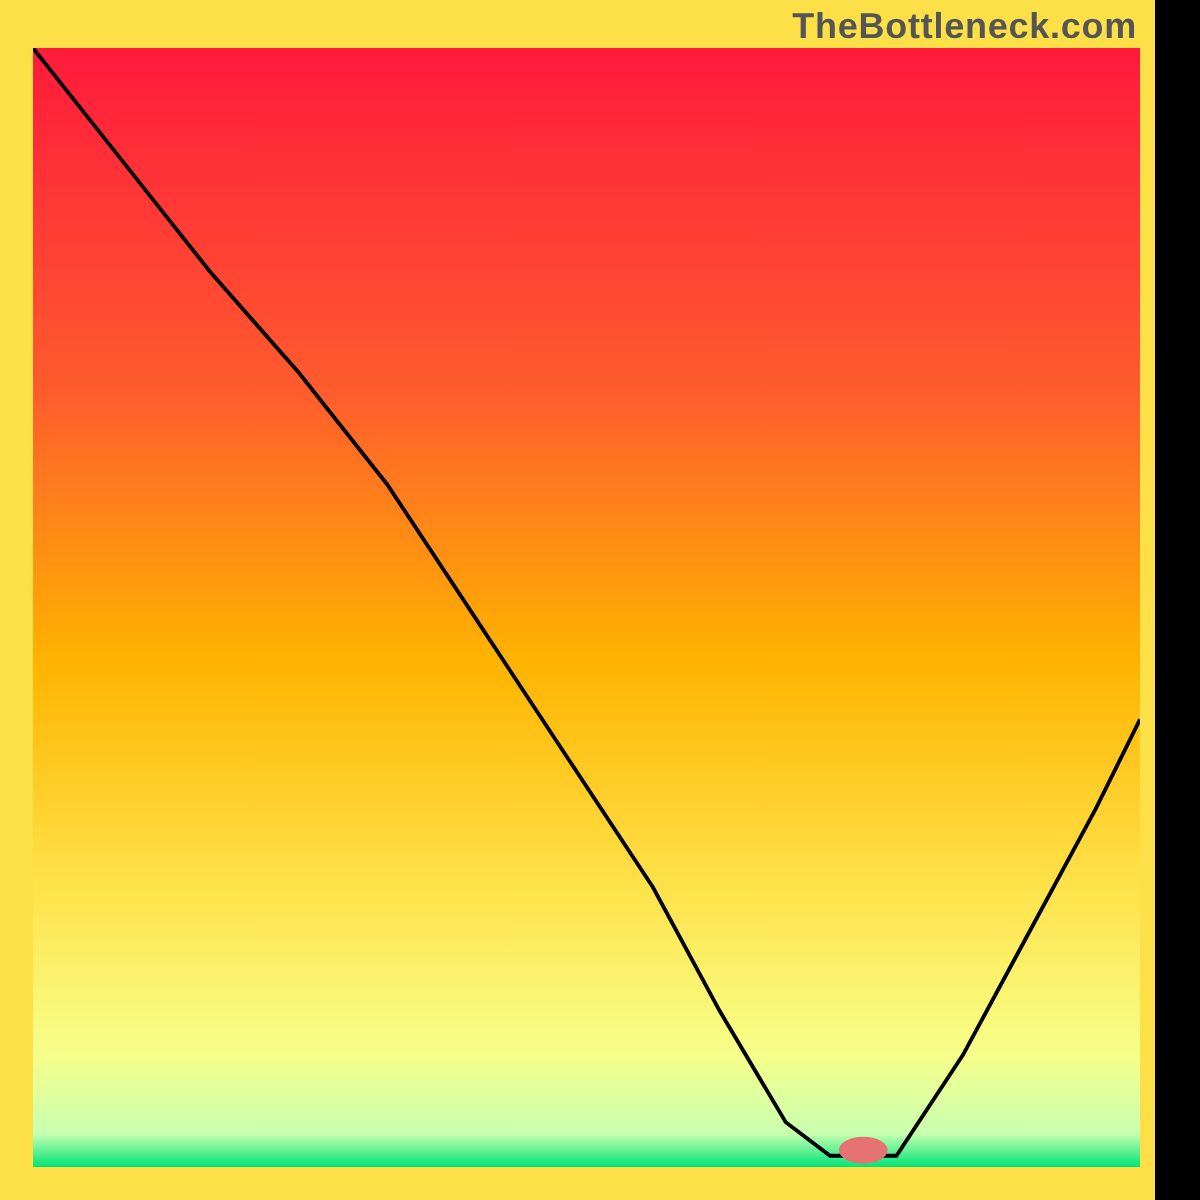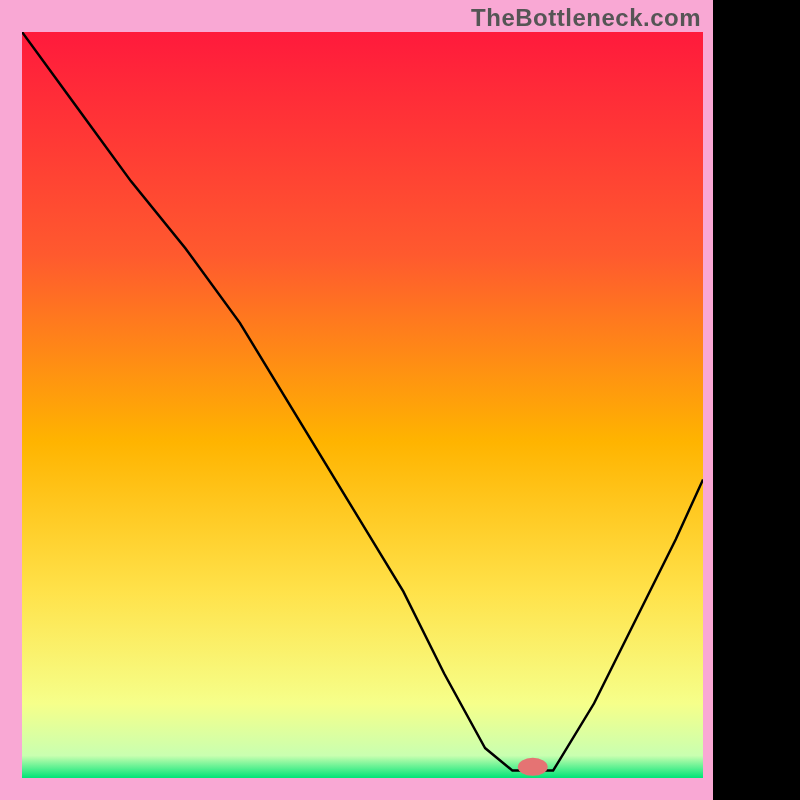--- a/index.html
+++ b/index.html
@@ -6,23 +6,23 @@
     margin: 0;
     padding: 0;
     width: 800px;
     height: 800px;
     background: #000;
     font-family: Arial, Helvetica, sans-serif;
     overflow: hidden;
   }
   .frame {
     position: relative;
-    width: 713px;
+    width: 770px;
     height: 800px;
-    background: #f9a8d4;
+    background: #fde047;
   }
   .watermark {
     position: absolute;
     top: 4px;
     right: 12px;
     color: #555;
     font-size: 24px;
     font-weight: bold;
     letter-spacing: 0.5px;
     z-index: 30;

